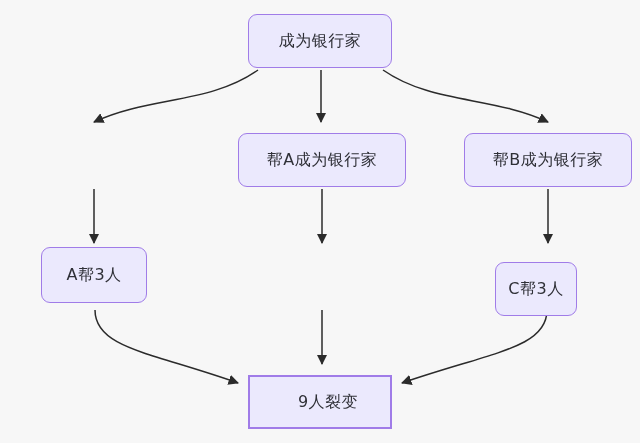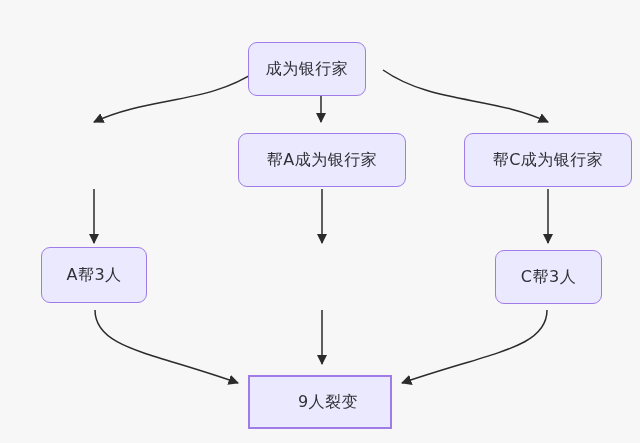--- a/index.html
+++ b/index.html
@@ -71,27 +71,27 @@
 
     <path d="M 548 189 L 548 243" fill="none" stroke="#2b2b2b" stroke-width="1.5" marker-end="url(#arrow)"></path>
 
     <path d="M 95 310 C 95 348 150 352 238 383" fill="none" stroke="#2b2b2b" stroke-width="1.5" marker-end="url(#arrow)"></path>
 
     <path d="M 322 310 L 322 364" fill="none" stroke="#2b2b2b" stroke-width="1.5" marker-end="url(#arrow)"></path>
 
     <path d="M 547 310 C 547 348 492 352 402 383" fill="none" stroke="#2b2b2b" stroke-width="1.5" marker-end="url(#arrow)"></path>
   </svg>
 
-  <div class="node" style="left:248px; top:14px; width:118px; height:54px;margin-top:28px;">成为银行家</div>
+  <div class="node" style="left:248px; top:14px; width:144px; height:54px;">成为银行家</div>
 
 
   <div class="node" style="left:238px; top:133px; width:168px; height:54px;">帮A成为银行家</div>
 
-  <div class="node" style="left:464px; top:133px; width:168px; height:54px;">帮C成为银行家</div>
+  <div class="node" style="left:464px; top:133px; width:168px; height:54px;">帮B成为银行家</div>
 
   <div class="node" style="left:41px; top:247px; width:106px; height:56px;text-align:center;">A帮3人</div>
 
 
-  <div class="node" style="left:495px; top:250px; width:107px; height:54px;">C帮3人</div>
+  <div class="node" style="left:495px; top:262px; width:82px; height:54px;">C帮3人</div>
 
   <div class="node square" style="left:248px; top:375px; width:144px; height:54px;">9人裂变</div>
 
 </div>
 
 </body></html>

